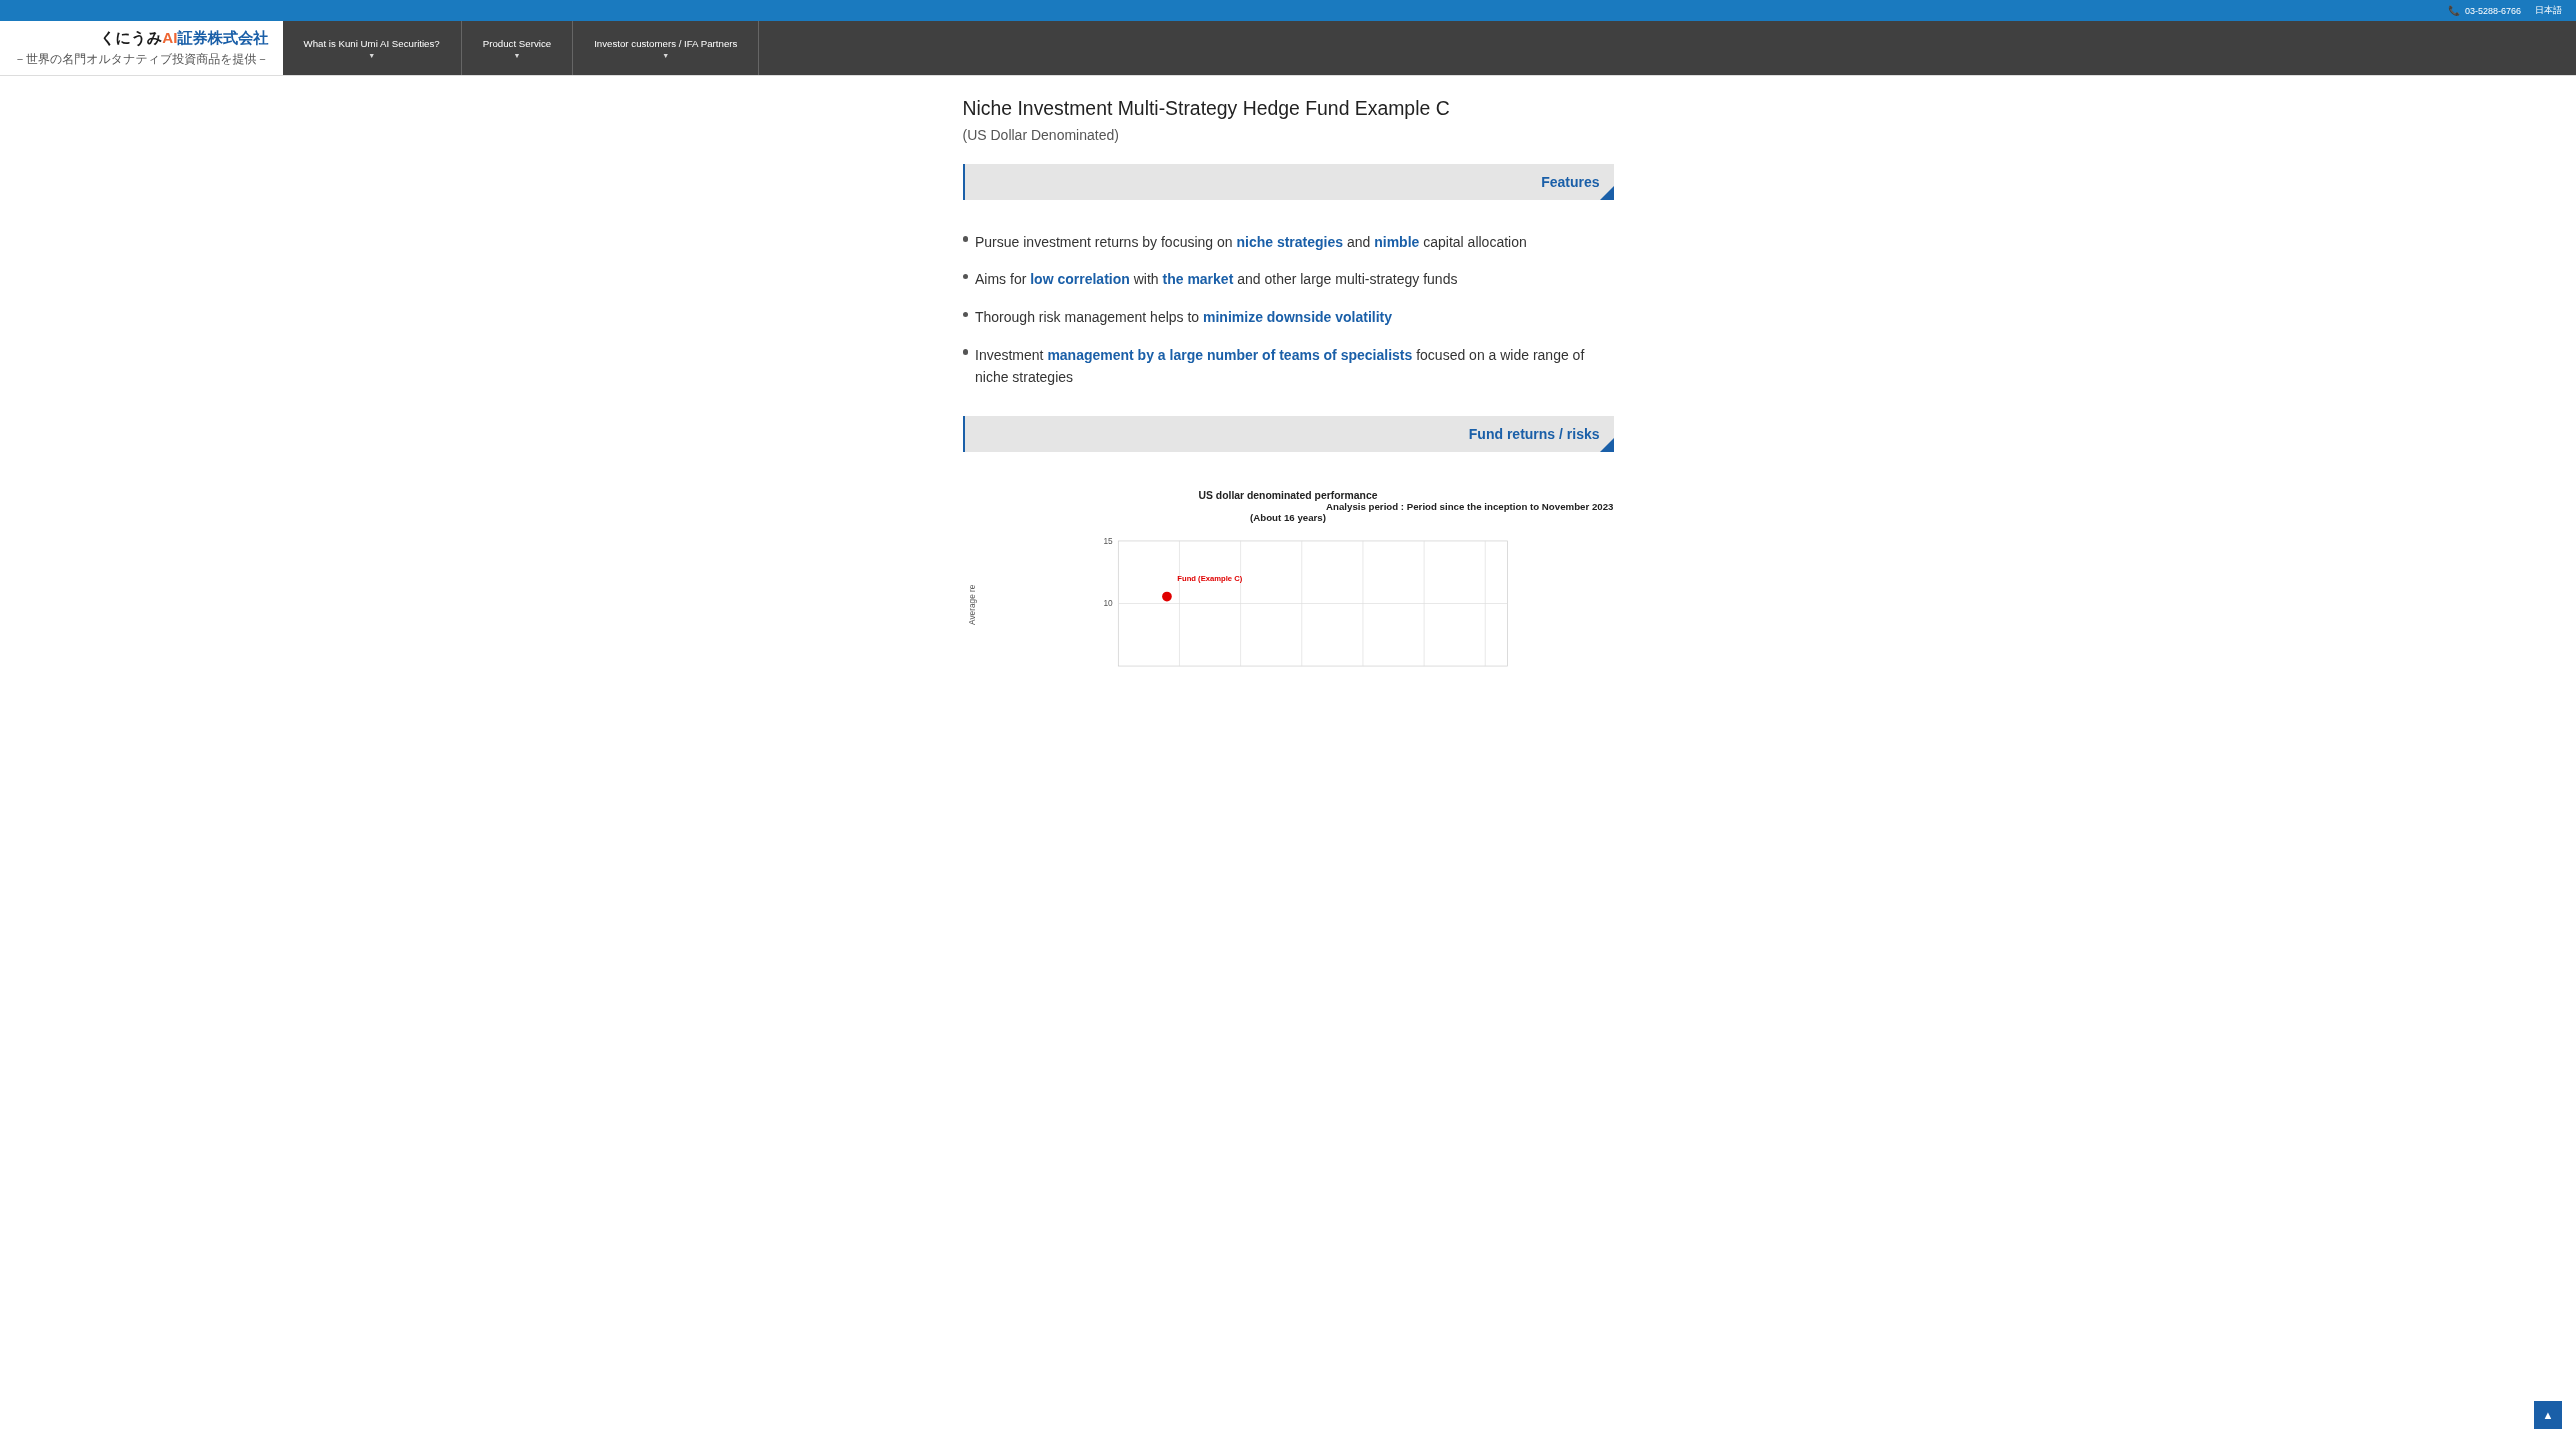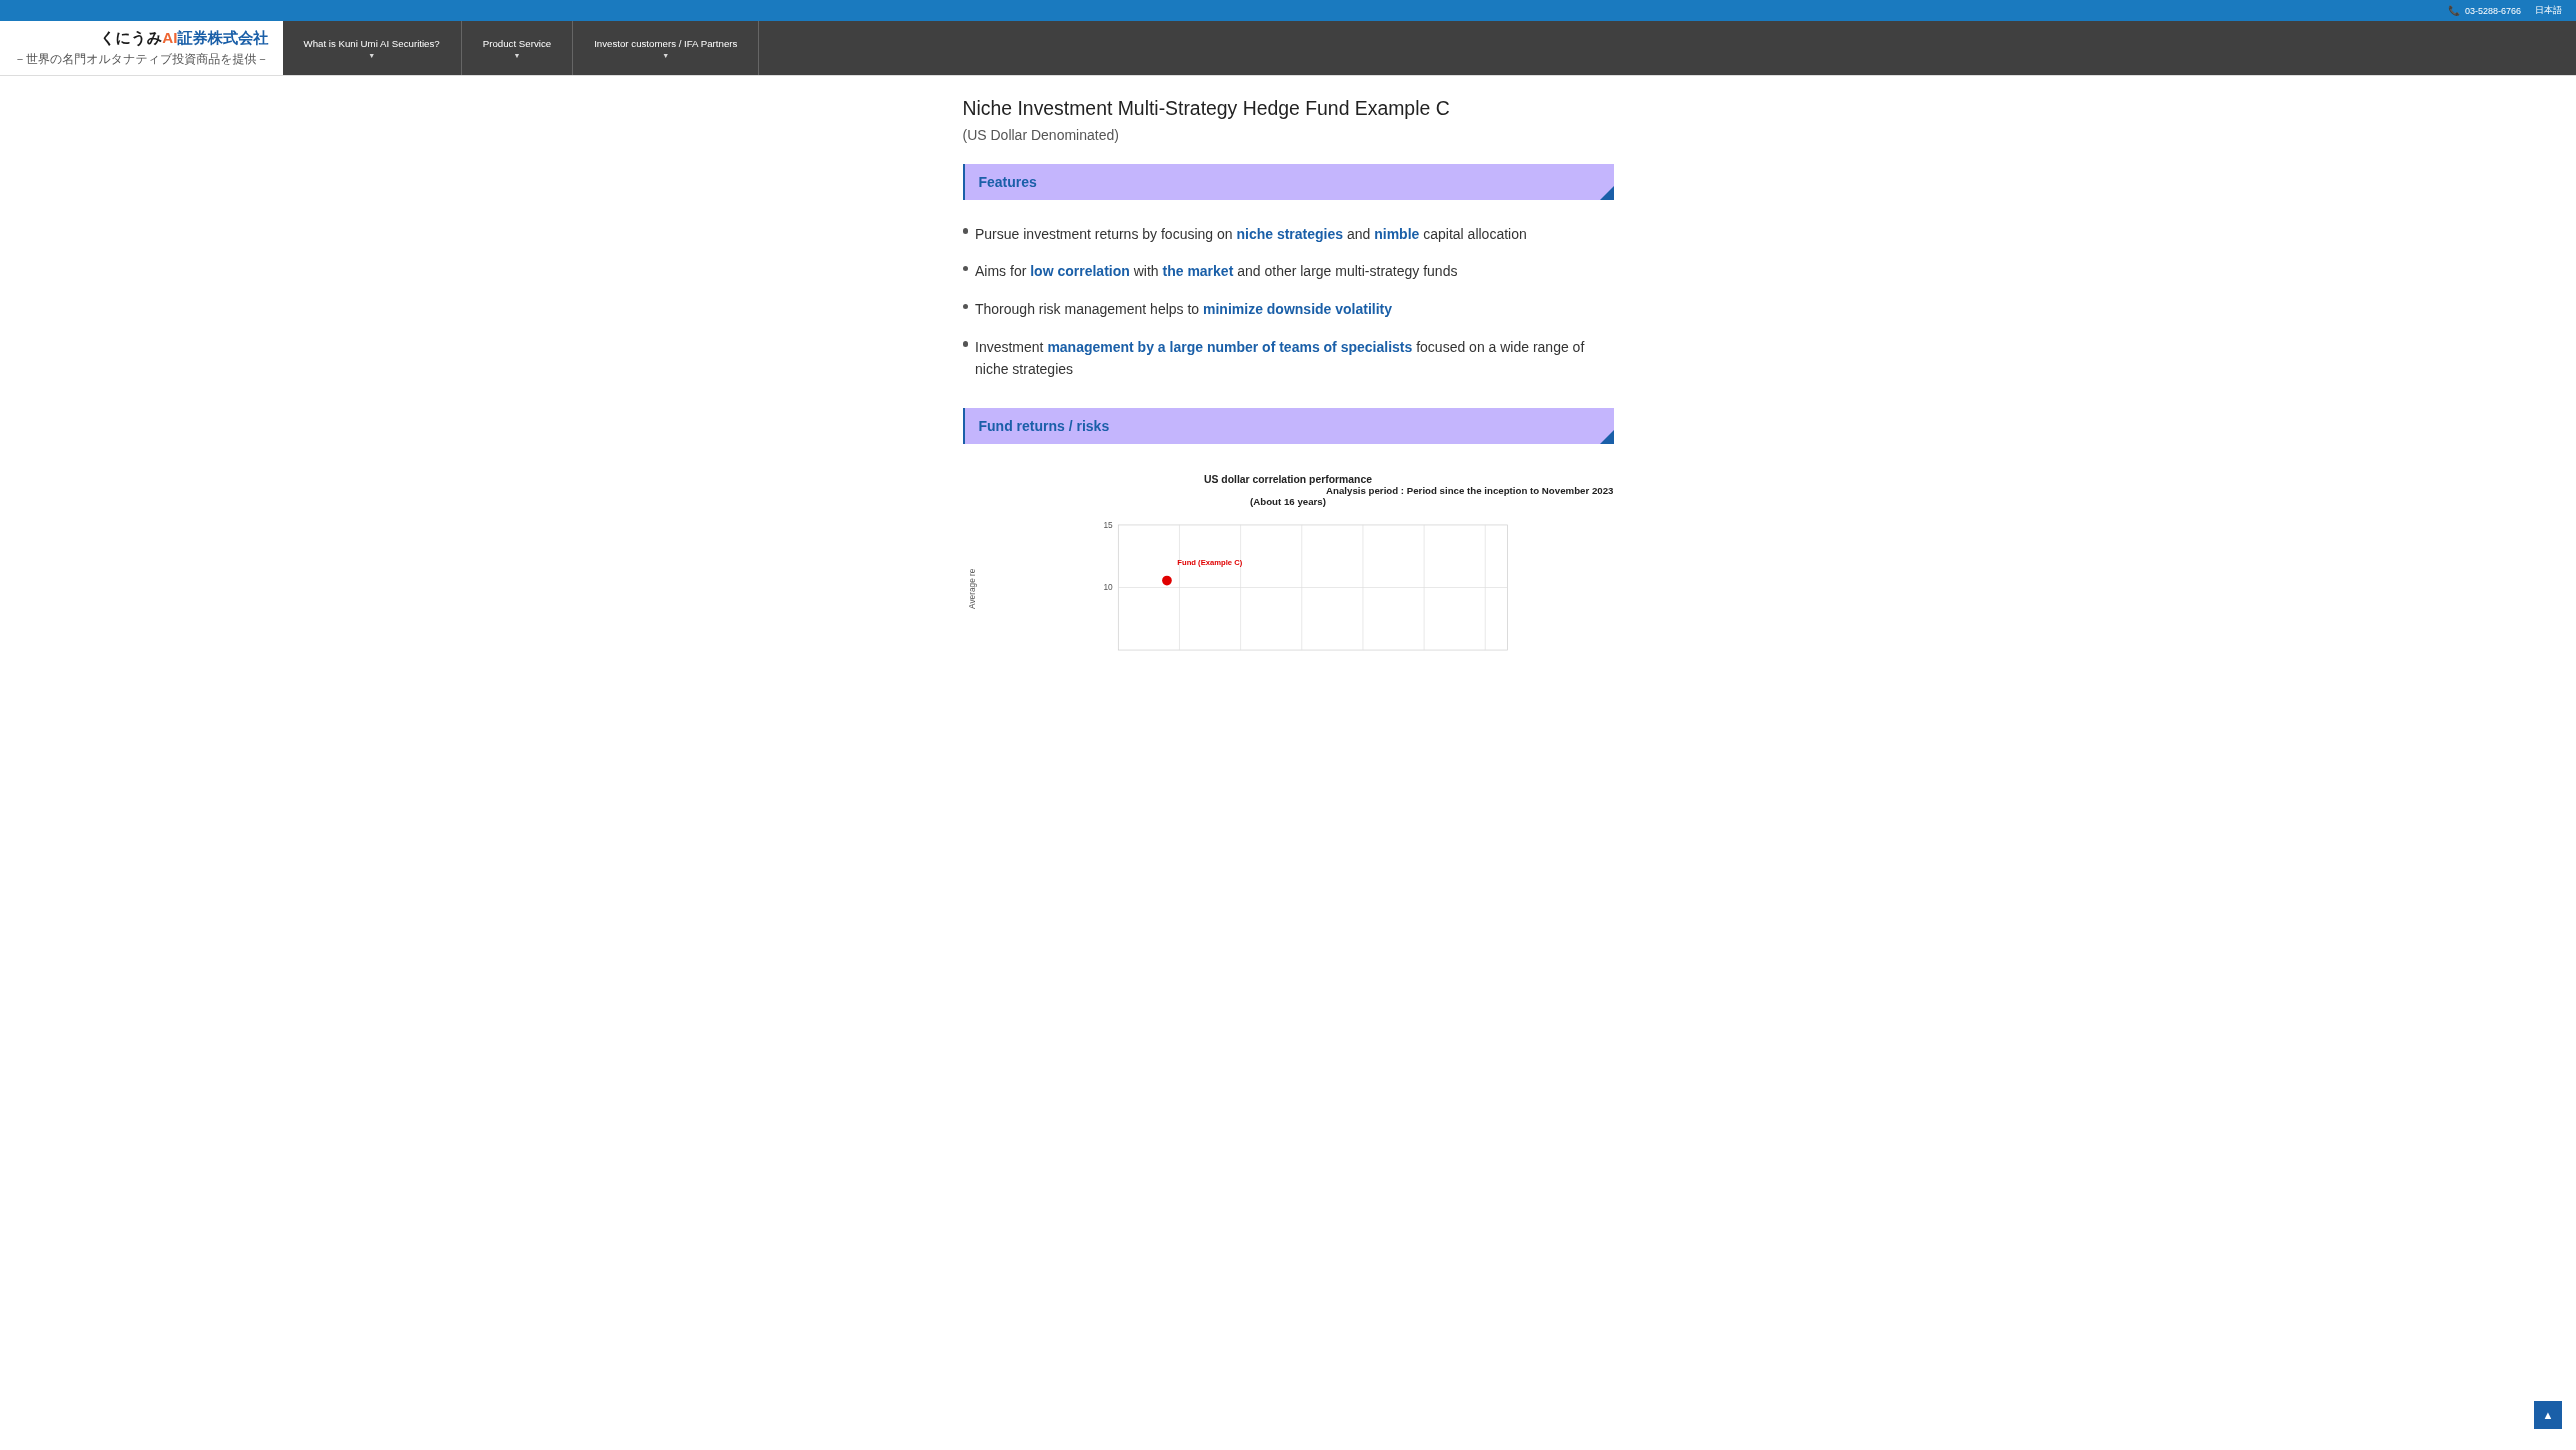--- a/index.html
+++ b/index.html
@@ -92,27 +92,27 @@
       margin-bottom: 7px;
     }
     .page-subtitle {
       font-size: 14px;
       color: #555;
       margin-bottom: 21px;
     }
 
     
     .section-header {
-      background: #c4b5fd;
+      background: #e5e5e5;
       border-left: 2.8px solid #1a5fa8;
       padding: 9.7px 14px;
       display: flex;
       align-items: center;
-      justify-content: flex-start;
-      margin-bottom: 23px;
+      justify-content: flex-end;
+      margin-bottom: 31px;
       position: relative;
     }
     .section-header h2 {
       font-size: 14px;
       color: #1a5fa8;
       font-weight: bold;
     }
     .section-corner {
       position: absolute;
       right: 0;
@@ -287,21 +287,21 @@
     </li>
   </ul>
 
   <div class="section-header">
     <h2>Fund returns / risks</h2>
     <div class="section-corner"></div>
   </div>
 
   <div class="chart-container">
     <div class="chart-title-area">
-      <div class="chart-title-main">US dollar correlation performance</div>
+      <div class="chart-title-main">US dollar denominated performance</div>
       <div class="chart-title-sub">Analysis period : Period since the inception to November 2023</div>
       <div class="chart-title-years">(About 16 years)</div>
     </div>
 
     <div class="chart-area">
       <div class="chart-y-label">
         <span>Average re</span>
       </div>
       <div class="chart-inner">
         <svg class="chart-svg" viewBox="0 0 640 200" xmlns="http://www.w3.org/2000/svg" style="font-size:16px">

